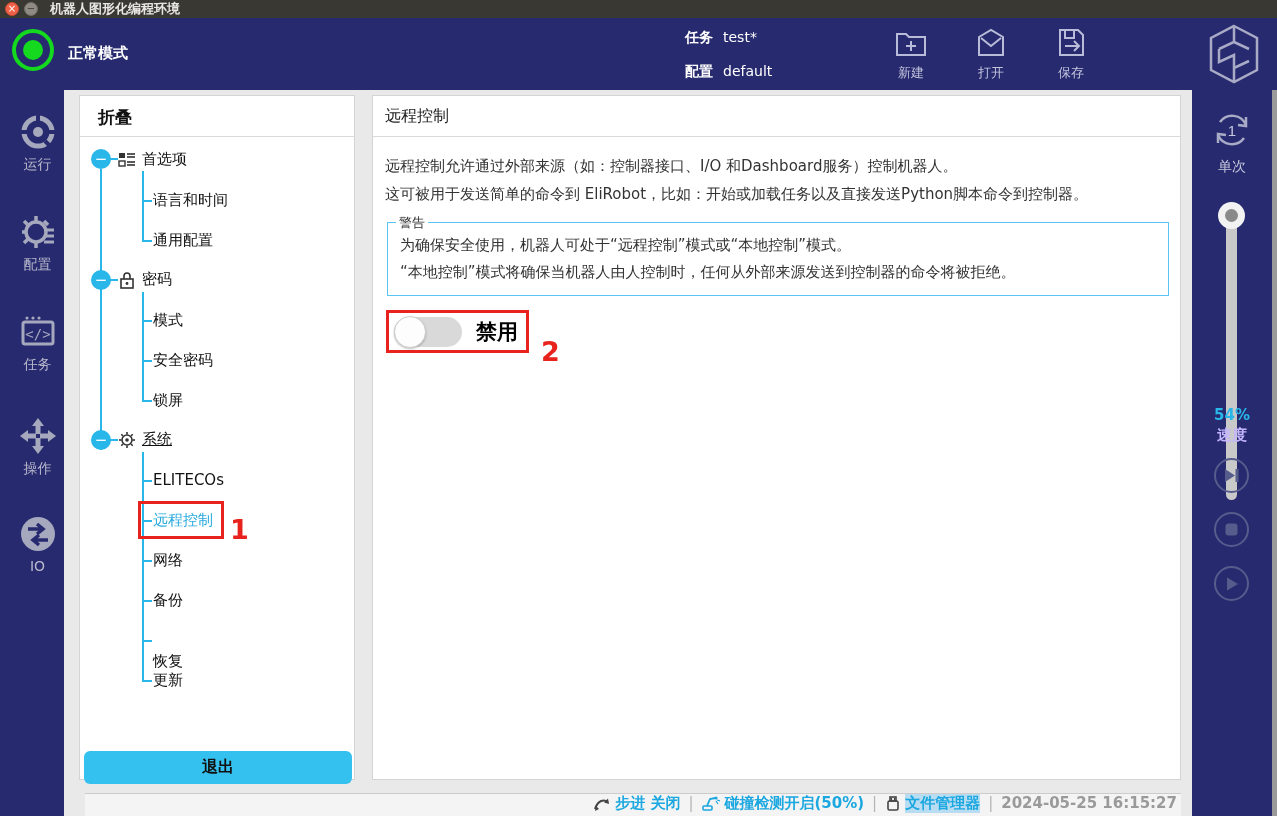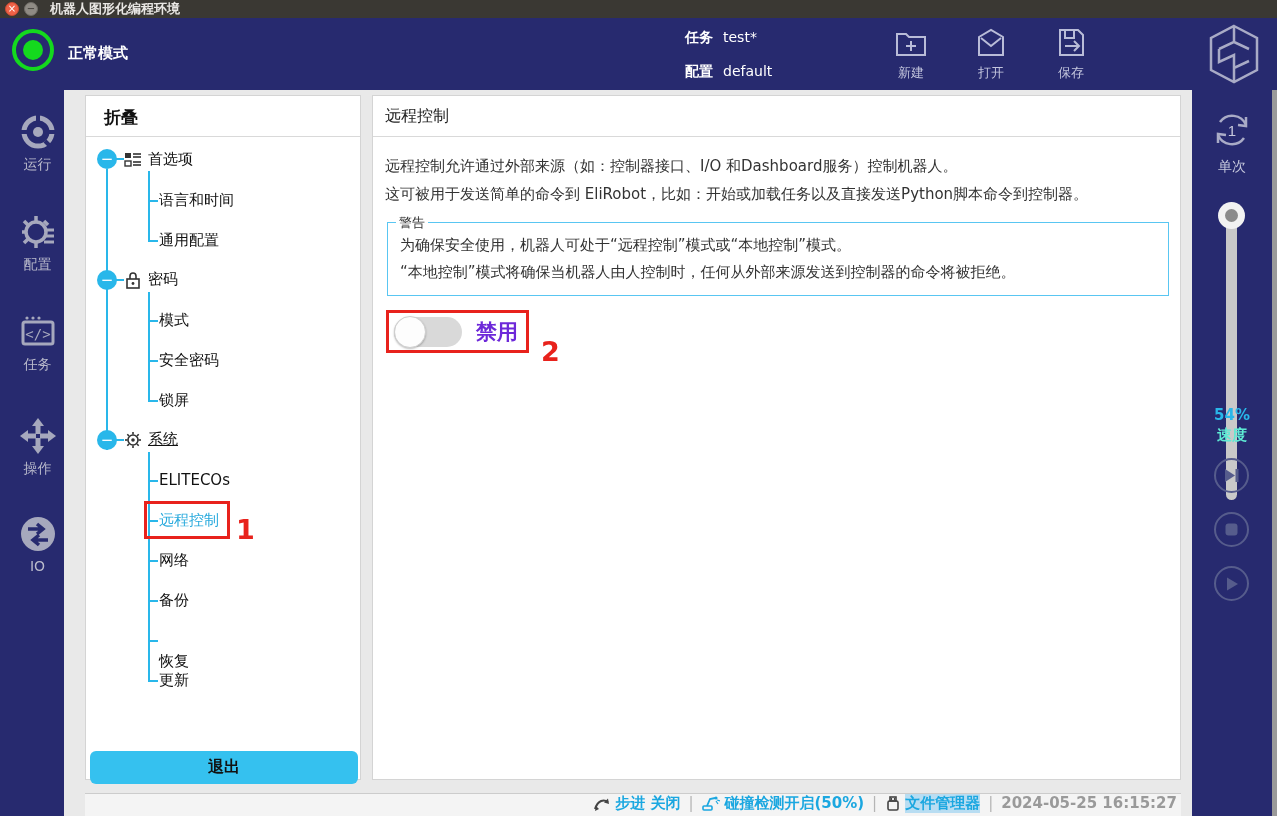--- a/index.html
+++ b/index.html
@@ -26,21 +26,21 @@
   .hact .lbl { font-size:13px; margin-top:2px; }
   .logo { right:14px; top:4px; }
 
   
   .leftnav { left:0; top:90px; width:64px; height:726px; background:#272a6f; }
   .navitem { position:absolute; width:75px; text-align:center; color:#b9bacb; cursor:pointer; }
   .navitem svg { display:block; margin:0 auto; }
   .navitem .lbl { font-size:14px; margin-top:4px; }
 
   
-  .treepanel { left:85px; top:95px; width:276px; height:685px; background:#fff; border:1px solid #d4d4d4; }
+  .treepanel { left:79px; top:95px; width:276px; height:685px; background:#fff; border:1px solid #d4d4d4; }
   .treehead { position:absolute; left:18px; top:10px; font-size:17px; font-weight:bold; color:#111; }
   .treehr { position:absolute; left:0; top:40px; width:274px; border-top:1px solid #d9d9d9; }
   .vline { position:absolute; width:2px; background:#29b7ea; }
   .tick  { position:absolute; height:2px; background:#29b7ea; }
   .cnode { position:absolute; width:20px; height:20px; border-radius:50%; background:#29b7ea; color:#fff; display:flex; align-items:center; justify-content:center; font-size:15px; line-height:1; cursor:pointer; }
   .troot { position:absolute; display:flex; align-items:center; gap:6px; font-size:15px; color:#111; cursor:pointer; }
   .tchild { position:absolute; font-size:15px; color:#111; cursor:pointer; white-space:nowrap; }
   .tchild.sel { color:#29aadd; }
   .redbox { position:absolute; border:3px solid #e8221c; }
   .rednum { position:absolute; color:#e8221c; font-size:27px; font-weight:bold; }
@@ -51,31 +51,31 @@
   .mtitle { position:absolute; left:12px; top:10px; font-size:16px; color:#222; }
   .mhr { position:absolute; left:0; top:40px; width:807px; border-top:1px solid #d9d9d9; }
   .mdesc { position:absolute; left:12px; top:56px; font-size:15px; color:#333; line-height:28px; }
   .warnbox { position:absolute; left:14px; top:126px; width:782px; height:74px; border:1px solid #59c6f2; }
   .warnlegend { position:absolute; left:8px; top:-9px; background:#fff; padding:0 3px; font-size:13px; color:#333; }
   .warnline { font-size:15px; color:#333; line-height:27px; padding:9px 12px 0 12px; }
   .warnline + .warnline { padding-top:0; }
   .togglewrap { position:absolute; left:13px; top:214px; width:143px; height:43px; border:3px solid #e8221c; display:flex; align-items:center; gap:14px; padding-left:5px; }
   .toggle { width:68px; height:30px; background:#d9d9d9; border-radius:15px; position:relative; cursor:pointer; }
   .toggle .knob { position:absolute; left:0px; top:-1px; width:32px; height:32px; background:#fdfdfd; border:1px solid #cfcfcf; border-radius:50%; box-shadow:0 1px 2px rgba(0,0,0,.25); }
-  .togglelabel { font-size:21px; font-weight:bold; color:#6d28d9; }
+  .togglelabel { font-size:21px; font-weight:bold; color:#000000; }
 
   
   .rightbar { left:1192px; top:90px; width:80px; height:726px; background:#272a6f; color:#c7c9dd; }
   .cyc { position:absolute; left:0; top:18px; width:80px; text-align:center; cursor:pointer; }
   .cyc .lbl { font-size:14px; margin-top:2px; color:#c7c9dd; }
   .slidertrack { position:absolute; left:34px; top:122px; width:11px; height:288px; background:#c9c9c9; border-radius:6px; cursor:pointer; }
   .sliderknob { position:absolute; left:26px; top:112px; width:27px; height:27px; background:#f2f2f2; border-radius:50%; display:flex; align-items:center; justify-content:center; cursor:pointer; }
   .sliderknob::after { content:""; width:13px; height:13px; background:#8a8a8a; border-radius:50%; }
   .speedval { position:absolute; left:0; top:316px; width:80px; text-align:center; font-size:15px; font-weight:bold; color:#29b7ea; }
-  .speedlbl { position:absolute; left:0; top:336px; width:80px; text-align:center; font-size:15px; font-weight:bold; color:#5eead4; }
+  .speedlbl { position:absolute; left:0; top:336px; width:80px; text-align:center; font-size:15px; font-weight:bold; color:#c4b5fd; }
   .pbtn { position:absolute; left:22px; width:35px; height:35px; border:2px solid #565c8c; border-radius:50%; display:flex; align-items:center; justify-content:center; cursor:pointer; }
   .rightedge { left:1272px; top:90px; width:5px; height:726px; background:#9a9a9a; }
 
   
   .statusbar { left:85px; top:793px; width:1096px; height:23px; background:#f4f4f4; border-top:1px solid #cccccc; display:flex; align-items:flex-start; justify-content:flex-end; gap:8px; padding-right:4px; font-size:15px; }
   .sitem { display:flex; align-items:center; gap:4px; color:#1ba7e0; font-weight:bold; cursor:pointer; white-space:nowrap; }
   .sitem.hl .txt { background:#b8ddf2; }
   .ssep { color:#b5b5b5; font-weight:normal; }
   .sdate { color:#9a9a9a; font-weight:bold; white-space:nowrap; }
 </style>

